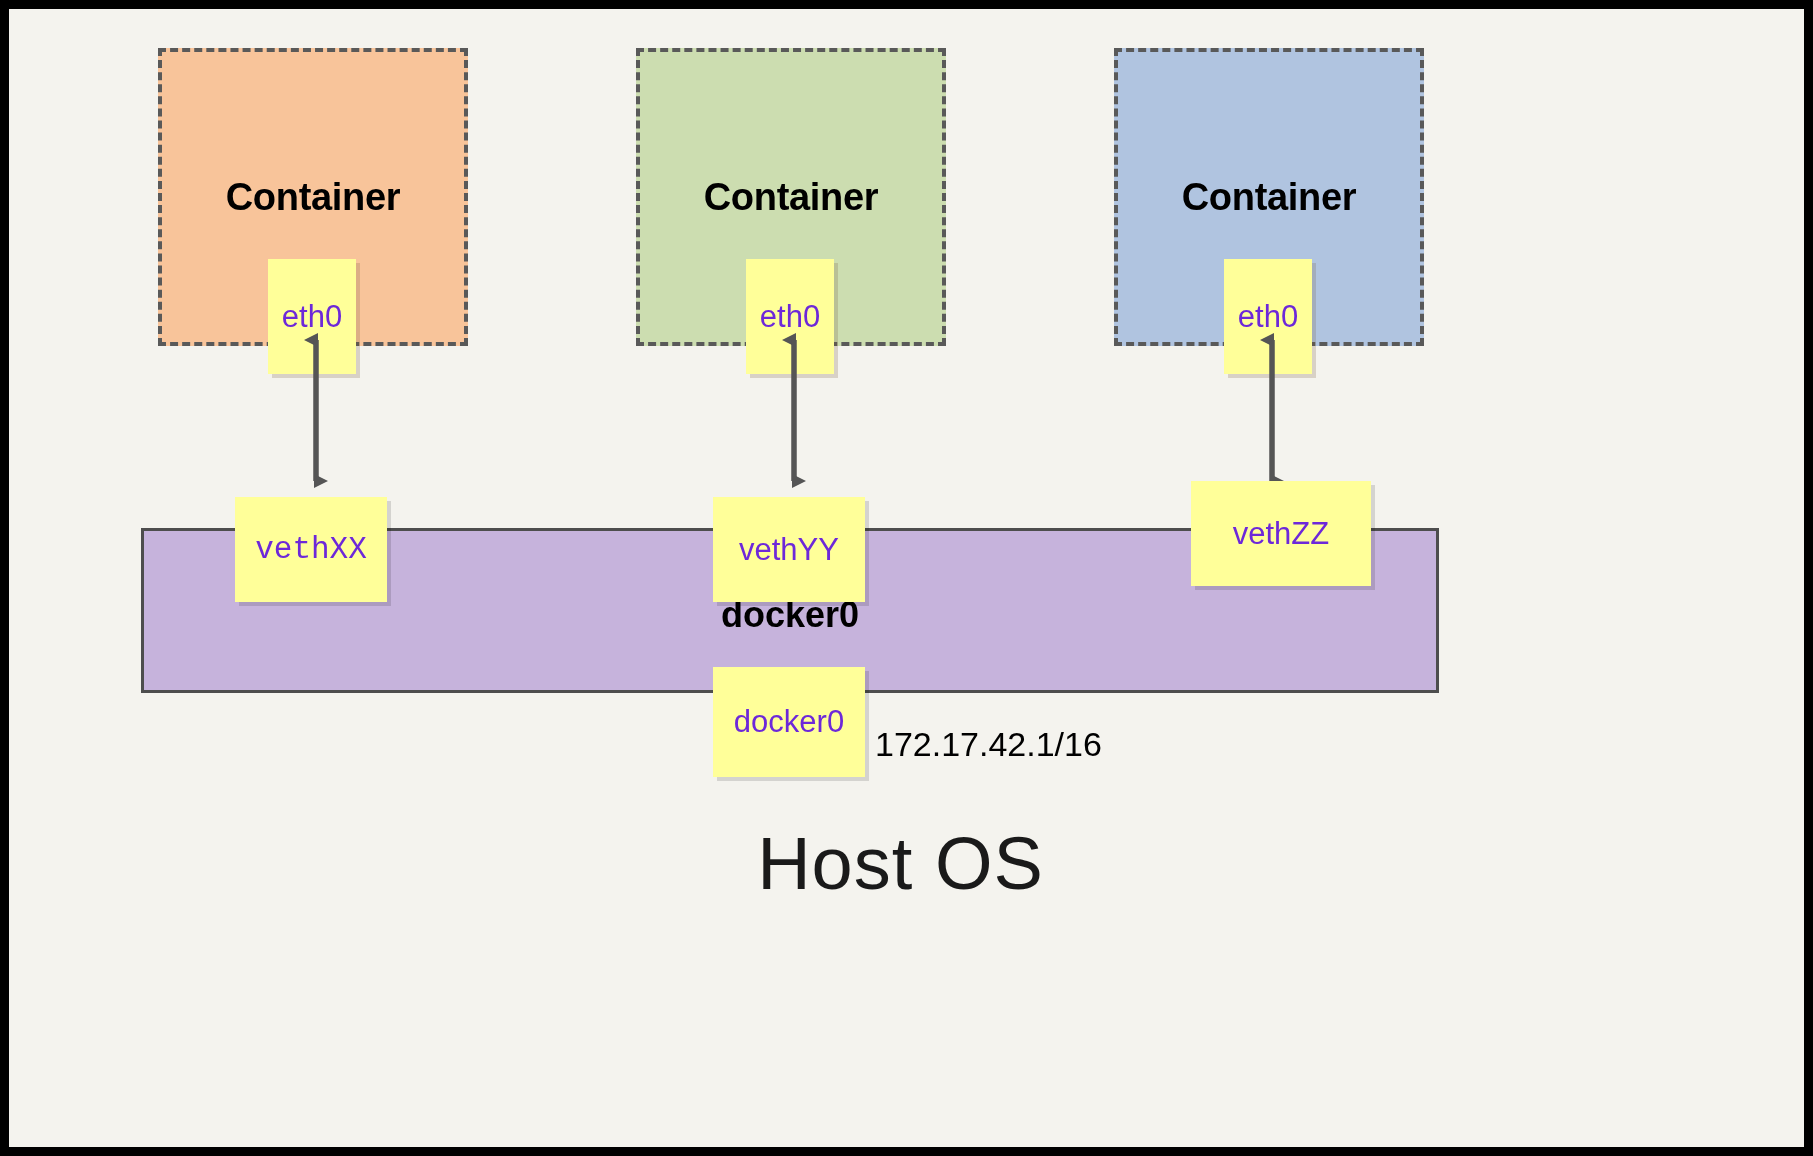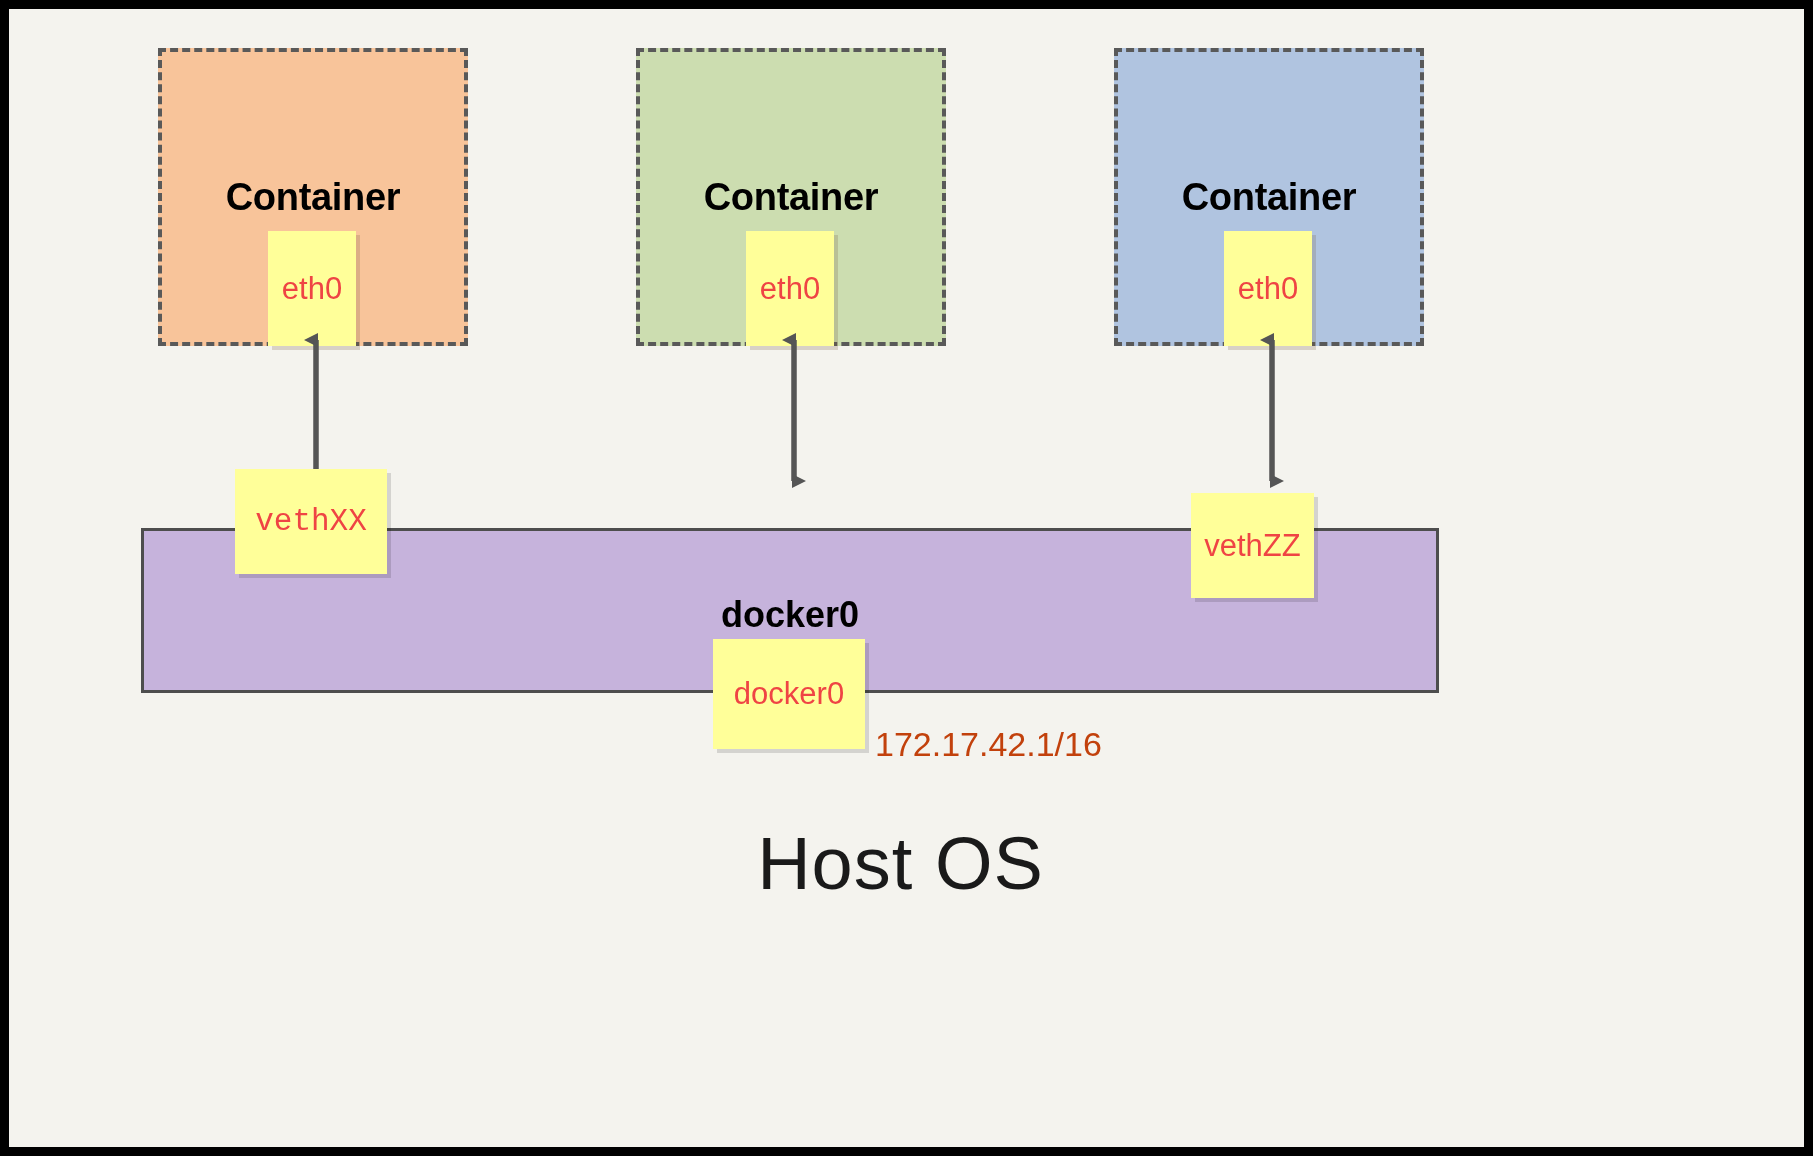--- a/index.html
+++ b/index.html
@@ -49,24 +49,25 @@
   }
 
   
   .chip {
     position: absolute;
     background: #ffff99;
     box-shadow: 4px 4px 0px rgba(0,0,0,0.13);
     display: flex;
     align-items: center;
     justify-content: center;
-    color: #ef4444;
+    color: #6d28d9;
     font-size: 31px;
     font-weight: normal;
     white-space: nowrap;
+    margin-top: 28px;
   }
   .chip.eth { box-shadow: 4px 4px 0px rgba(120,90,60,0.22); }
 
   
   #bridge-bar {
     position: absolute;
     background: #c6b3dc;
     border: 3px solid #4d4d4d;
   }
   #bridge-label {
@@ -75,21 +76,21 @@
     font-size: 36px;
     font-weight: bold;
     color: #000000;
     white-space: nowrap;
   }
 
   
   #ip-text {
     position: absolute;
     font-size: 34px;
-    color: #c2410c;
+    color: #000000;
     white-space: nowrap;
   }
 
   
   #host-os {
     position: absolute;
     left: 0;
     right: 12px;
     text-align: center;
     font-size: 74px;
@@ -156,22 +157,25 @@
     </svg>
 
     <div id="bridge-bar" style="left:132px; top:519px; width:1298px; height:165px;"></div>
 
     <div id="bridge-label" style="left:132px; top:585px; width:1298px;">docker0</div>
 
     <div class="chip" style="left:226px; top:460px; width:152px; height:105px;font-family:Liberation Mono, monospace;">
       <span>vethXX</span>
     </div>
 
+    <div class="chip" style="left:704px; top:460px; width:152px; height:105px;">
+      <span>vethYY</span>
+    </div>
 
-    <div class="chip" style="left:1182px; top:484px; width:123px; height:105px;text-align:right;">
+    <div class="chip" style="left:1182px; top:444px; width:180px; height:105px;text-align:right;">
       <span>vethZZ</span>
     </div>
 
     <div class="chip" style="left:704px; top:630px; width:152px; height:110px;">
       <span>docker0</span>
     </div>
 
     <div id="ip-text" style="left:866px; top:716px;">172.17.42.1/16</div>
 
     <div id="host-os" style="top:812px;">Host OS</div>

